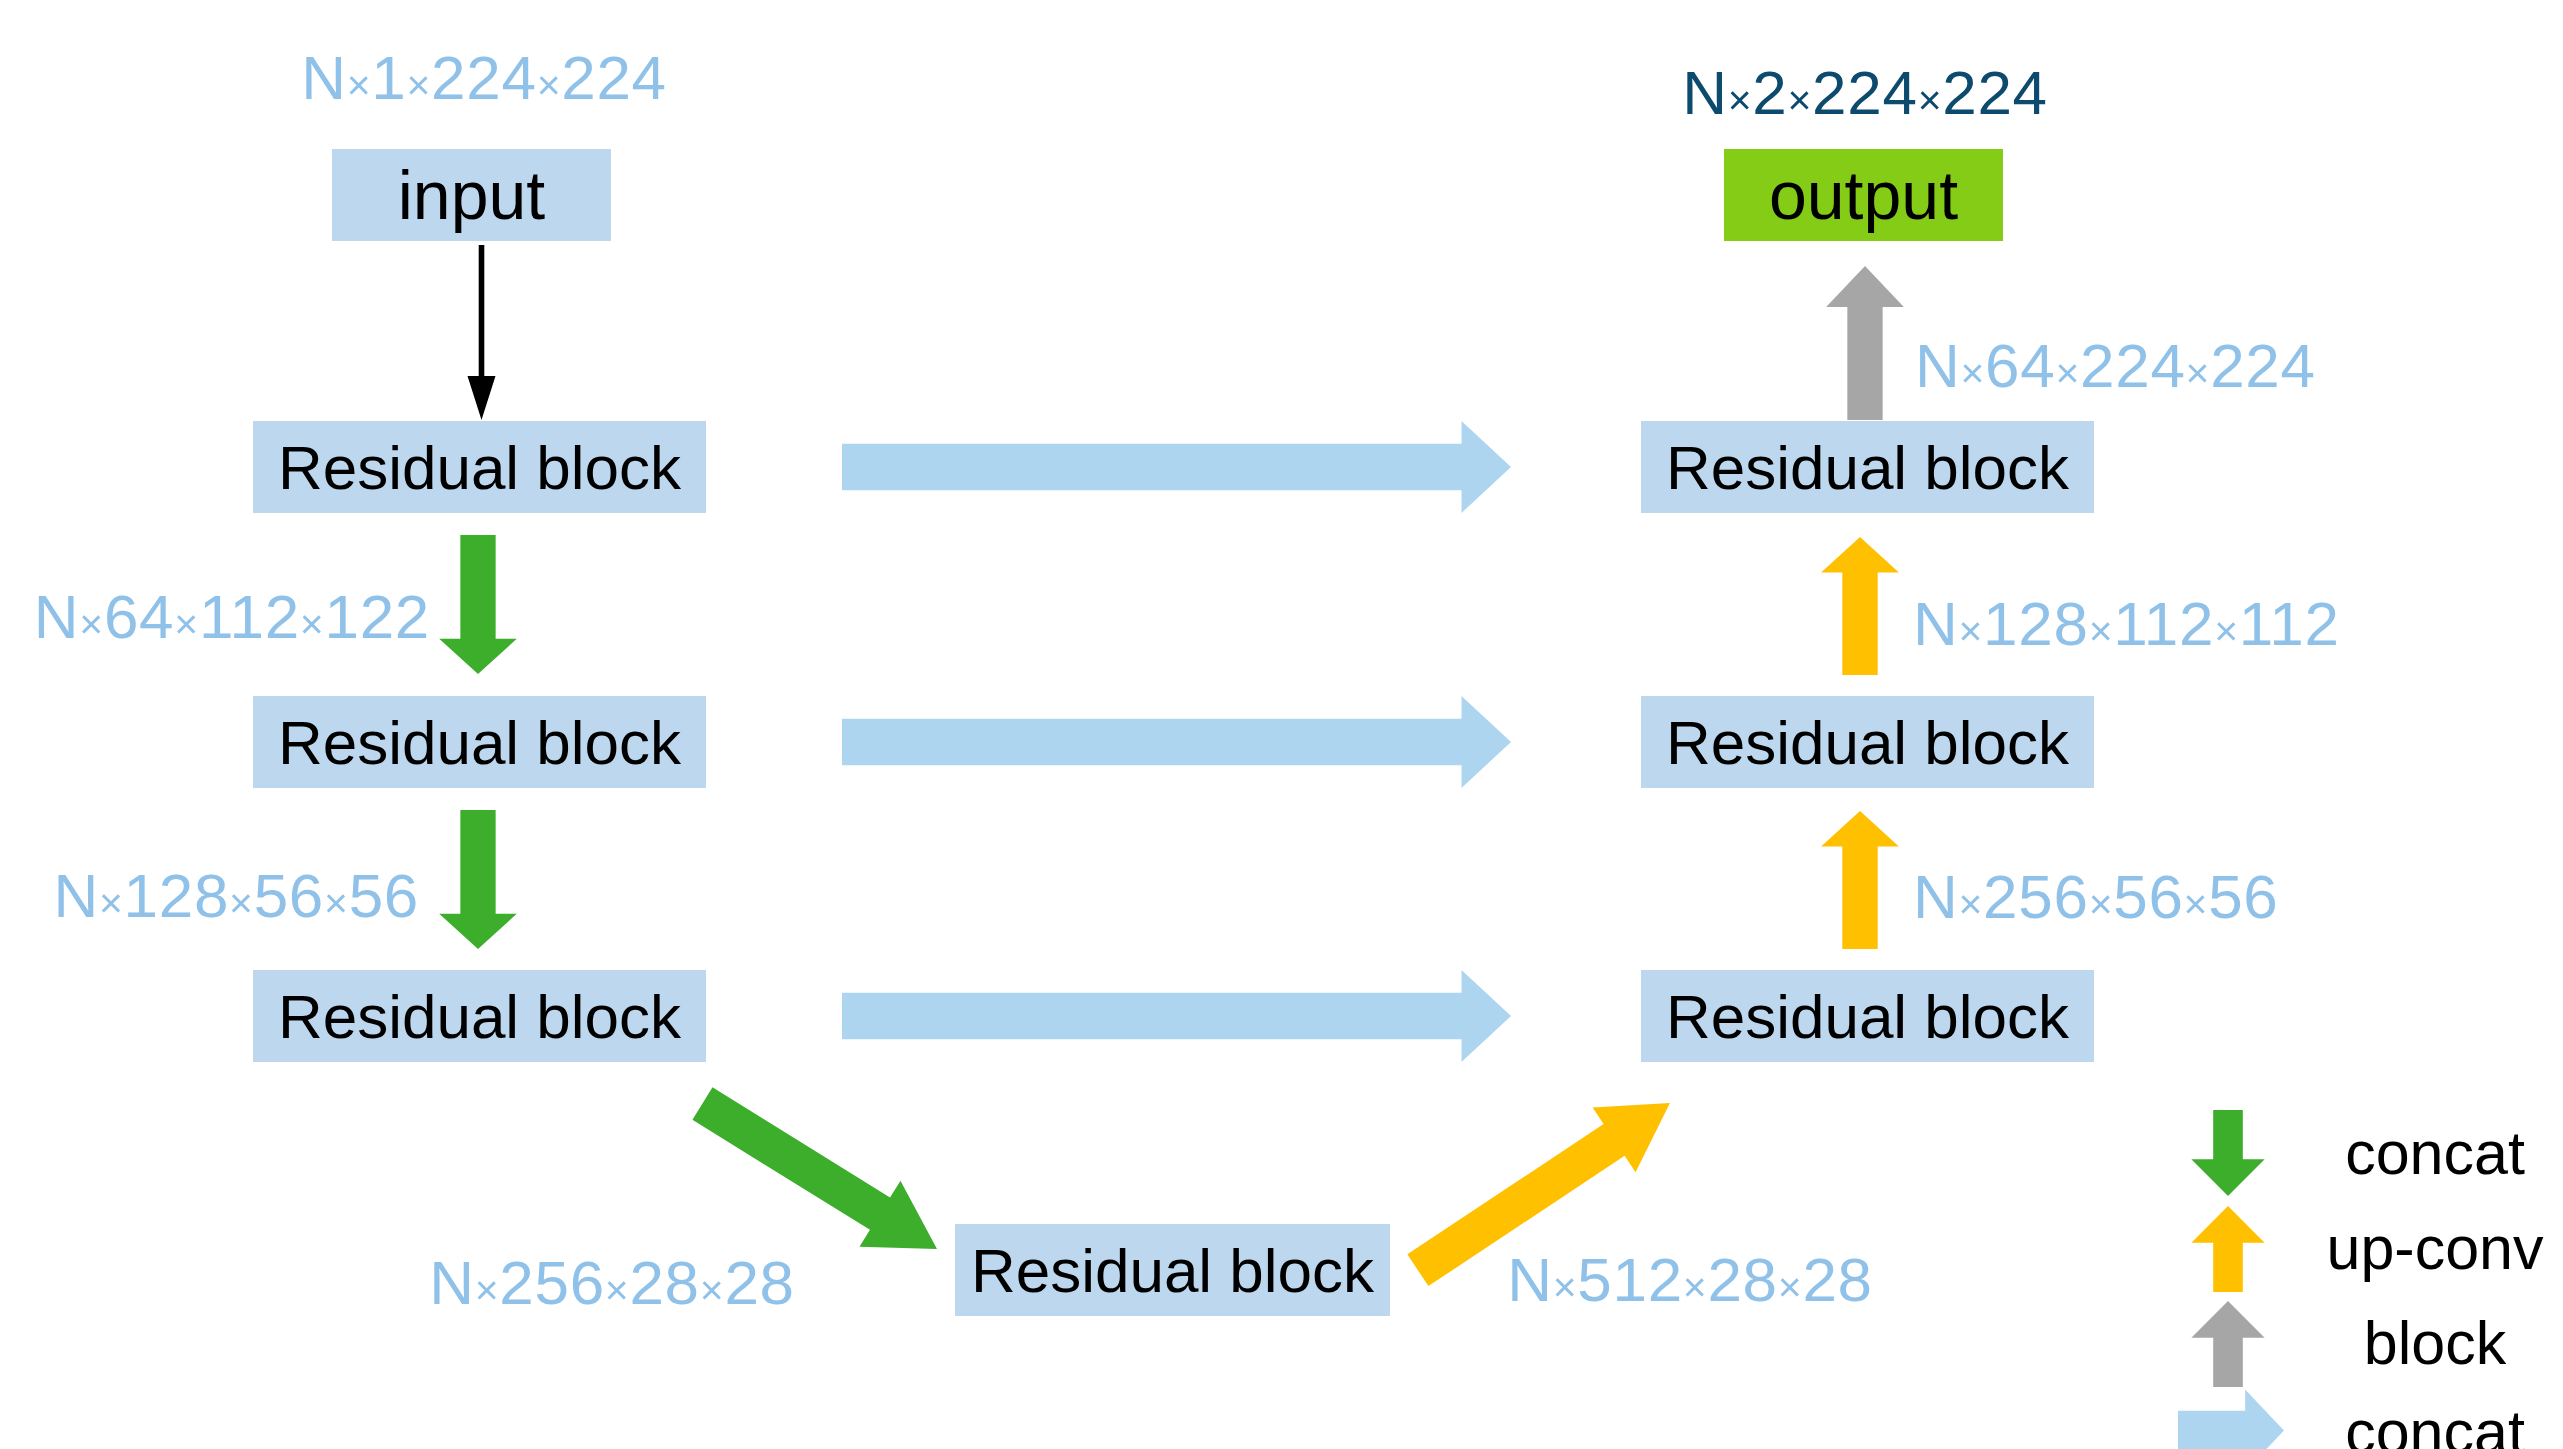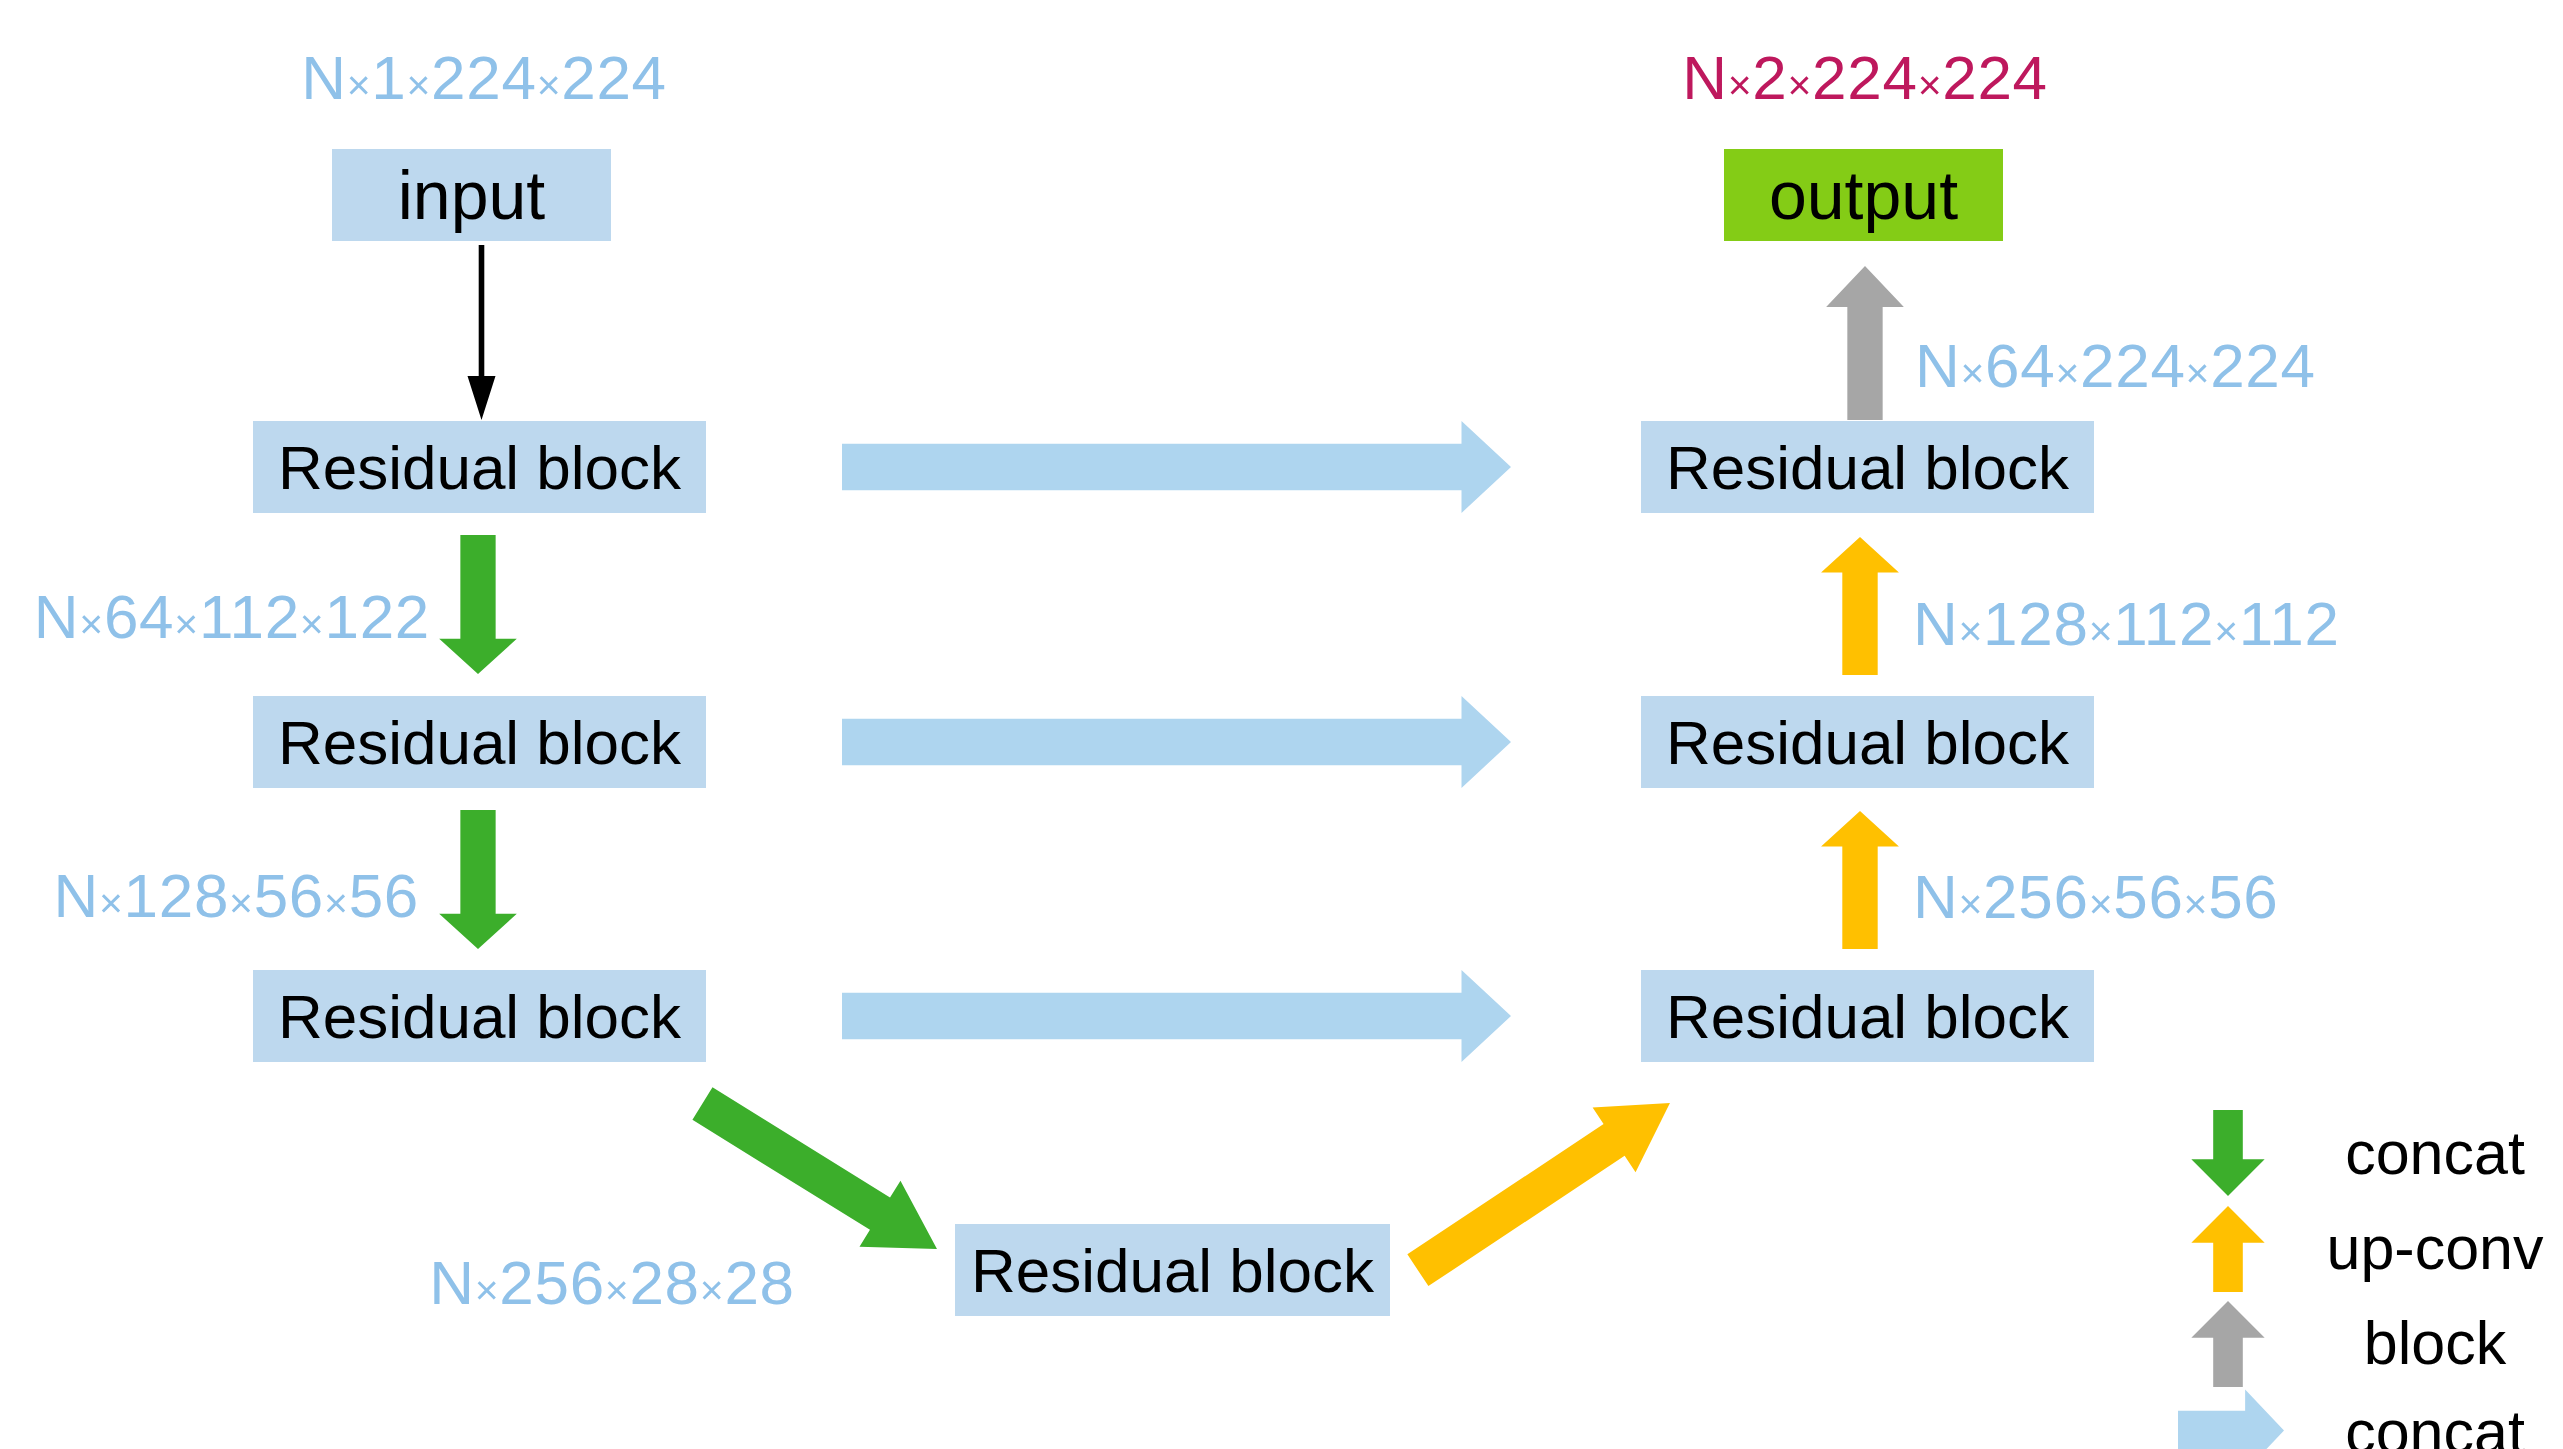--- a/index.html
+++ b/index.html
@@ -30,21 +30,21 @@
     text-align:center; font-size:61px; color:#000;
     transform:translateY(-50%); white-space:nowrap;
   }
 </style>
 </head>
 <body>
 
 <div id="canvas">
 
   <div class="dims centered" style="left: 484px; top: 41px; color: rgb(143, 193, 233);">N<span class="x">×</span>1<span class="x">×</span>224<span class="x">×</span>224</div>
-  <div class="dims centered" style="left: 1865px; top: 41px; color: #be185d;">N<span class="x">×</span>2<span class="x">×</span>224<span class="x">×</span>224</div>
+  <div class="dims centered" style="left: 1865px; top: 56px; color: #0c4a6e;">N<span class="x">×</span>2<span class="x">×</span>224<span class="x">×</span>224</div>
 
   <div class="box io" style="left: 332px; top: 113px; width: 279px; height: 92px; background-color: rgb(189, 216, 238);">input</div>
   <div class="box io" style="left: 1724px; top: 113px; width: 279px; height: 92px; background-color: #84cc16;">output</div>
 
   <svg class="arr" style="left:464px; top:208px;" width="35" height="177" viewBox="0 0 50 250">
     <polygon points="21,0 29,0 29,187 45,187 25,250 5,187 21,187" fill="#000000"></polygon>
   </svg>
 
   <svg class="arr" style="left:1826px; top:230px;" width="78" height="154" viewBox="0 0 110 218">
     <polygon points="55,0 110,58 80,58 80,218 30,218 30,58 0,58" fill="#A6A6A6"></polygon>
@@ -69,20 +69,21 @@
   </svg>
 
   <div class="dims centered" style="left: 612px; top: 1246px; color: rgb(143, 193, 233);">N<span class="x">×</span>256<span class="x">×</span>28<span class="x">×</span>28</div>
 
   <div class="box" style="left: 955px; top: 1188px; width: 435px; height: 92px; background-color: rgb(189, 216, 238);">Residual block</div>
 
   <svg class="arr" style="left:1393px; top:1033px;" width="311" height="233" viewBox="0 0 440 330">
     <polygon points="20.1,262.5 298,78 282.5,54.7 392,48 343.3,146.3 327.8,123 49.9,307.5" fill="#FFC000"></polygon>
   </svg>
 
+  <div class="dims centered" style="left: 1690px; top: 1243px; color: rgb(143, 193, 233);">N<span class="x">×</span>512<span class="x">×</span>28<span class="x">×</span>28</div>
 
   <svg class="arr" style="left:842px; top:385px;" width="669" height="92" viewBox="0 0 946 130">
     <polygon points="0,32 876,32 876,0 946,65 876,130 876,98 0,98" fill="#AED5EF"></polygon>
   </svg>
   <svg class="arr" style="left:842px; top:660px;" width="669" height="92" viewBox="0 0 946 130">
     <polygon points="0,32 876,32 876,0 946,65 876,130 876,98 0,98" fill="#AED5EF"></polygon>
   </svg>
   <svg class="arr" style="left:842px; top:934px;" width="669" height="92" viewBox="0 0 946 130">
     <polygon points="0,32 876,32 876,0 946,65 876,130 876,98 0,98" fill="#AED5EF"></polygon>
   </svg>

